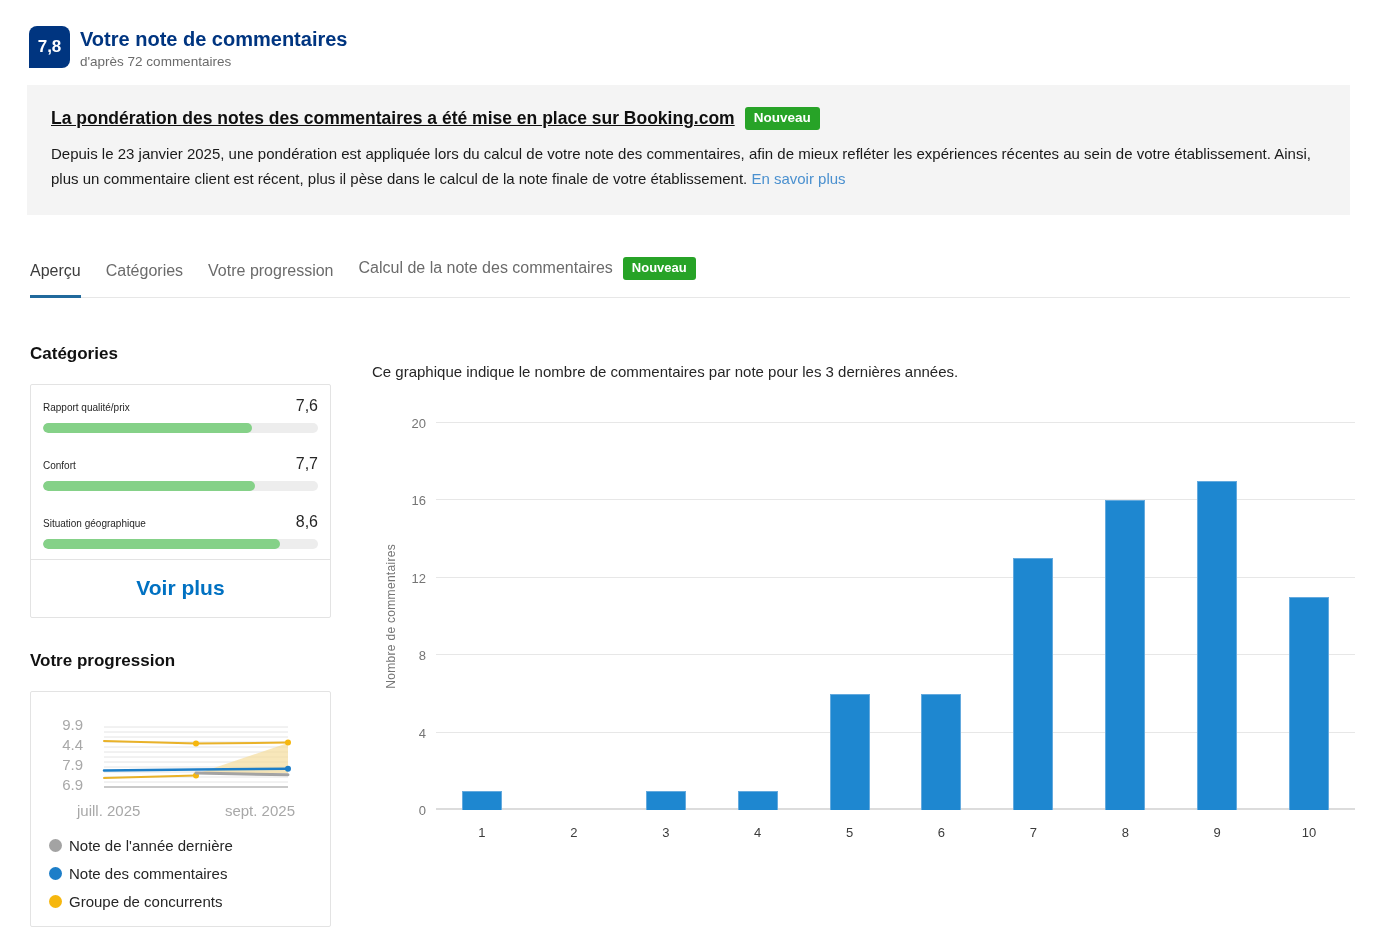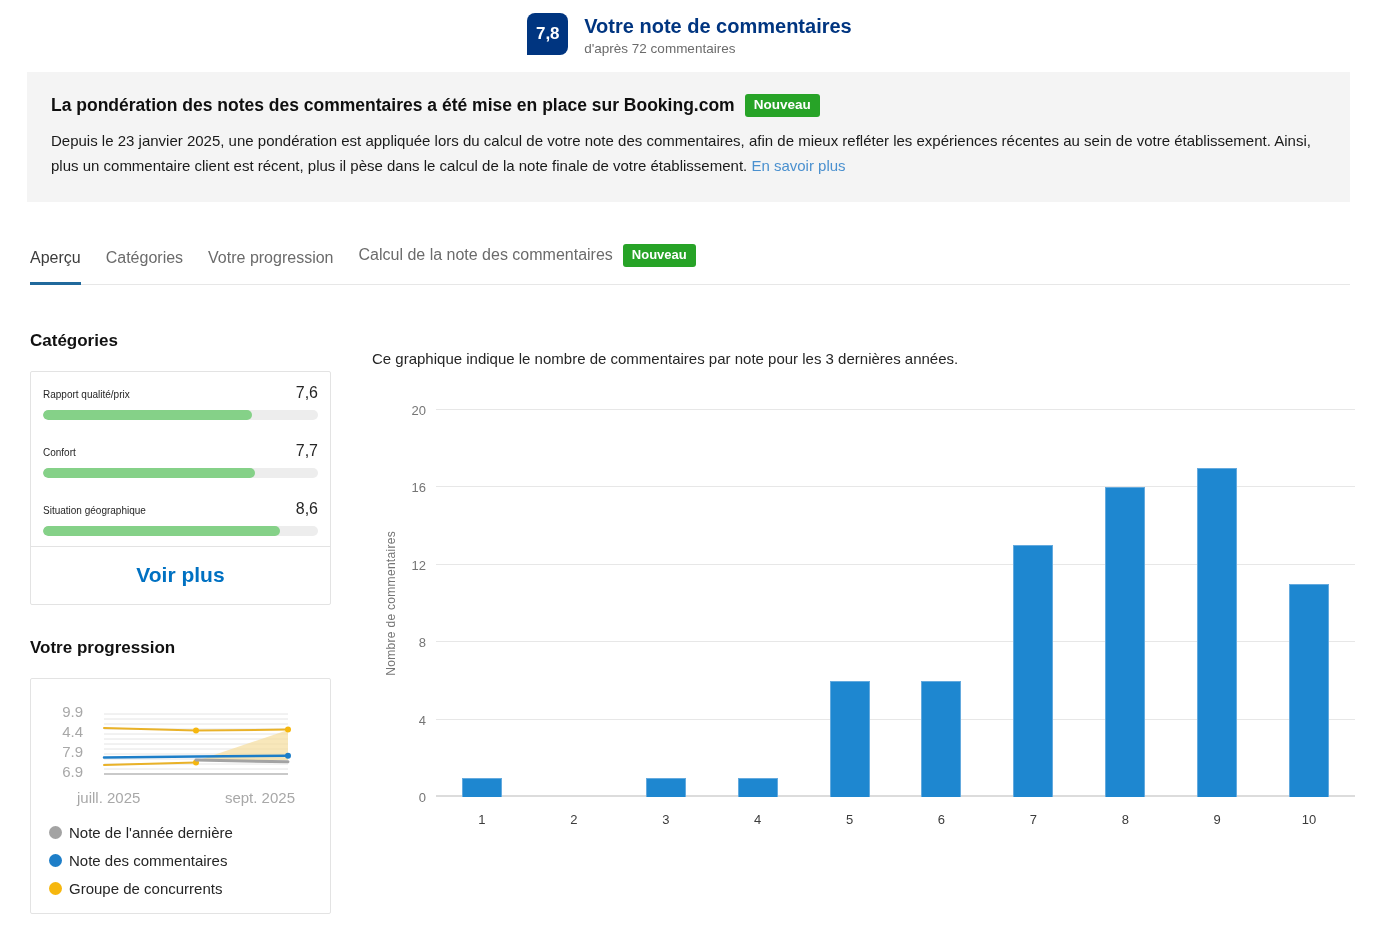--- a/index.html
+++ b/index.html
@@ -5,36 +5,36 @@
   * { box-sizing: border-box; }
   html, body { margin: 0; padding: 0; }
   body {
     font-family: "Liberation Sans", sans-serif;
     background: #ffffff;
     color: #262626;
   }
   .page { position: relative; width: 1377px; height: 930px; overflow: hidden; background: #fff; }
 
   
-  .header { display: flex; align-items: flex-start; padding: 13px 27px 0 29px; justify-content: center; }
+  .header { display: flex; align-items: flex-start; padding: 26px 27px 0 29px; }
   .score-badge {
     width: 41px; height: 42px; background: #003580; color: #fff;
     font-size: 17px; font-weight: bold; display: flex; align-items: center; justify-content: center;
     border-radius: 8px 8px 8px 0; flex: 0 0 auto;
   }
-  .header-text { margin-left: 16px; padding-top: 1px; }
+  .header-text { margin-left: 10px; padding-top: 1px; }
   .header-title { color: #003580; font-size: 20px; font-weight: bold; line-height: 24px; }
   .header-sub { color: #6b6b6b; font-size: 13.5px; margin-top: 3px; }
 
   
   .banner {
     margin: 16px 27px 0 27px; width: 1323px; background: #f4f4f4;
     padding: 21px 24px 24px 24px;
   }
-  .banner-title { font-size: 17.5px; font-weight: bold; color: #0f0f0f; line-height: 24px; }
+  .banner-title { font-size: 17.5px; font-weight: bold; color: #0f0f0f; line-height: 24px; text-decoration: underline; }
   .badge-new {
     display: inline-block; background: #27a327; color: #fff; font-size: 13.5px; font-weight: bold;
     padding: 3px 9px 4px 9px; border-radius: 3px; margin-left: 10px; vertical-align: 2px; line-height: 16px;
   }
   .banner-body { font-size: 15px; color: #1a1a1a; line-height: 25px; margin-top: 11px; max-width: 1262px; }
   .banner-link { color: #4a90cf; text-decoration: none; cursor: pointer; }
 
   
   .tabs {
     display: flex; align-items: flex-end; gap: 25px;

